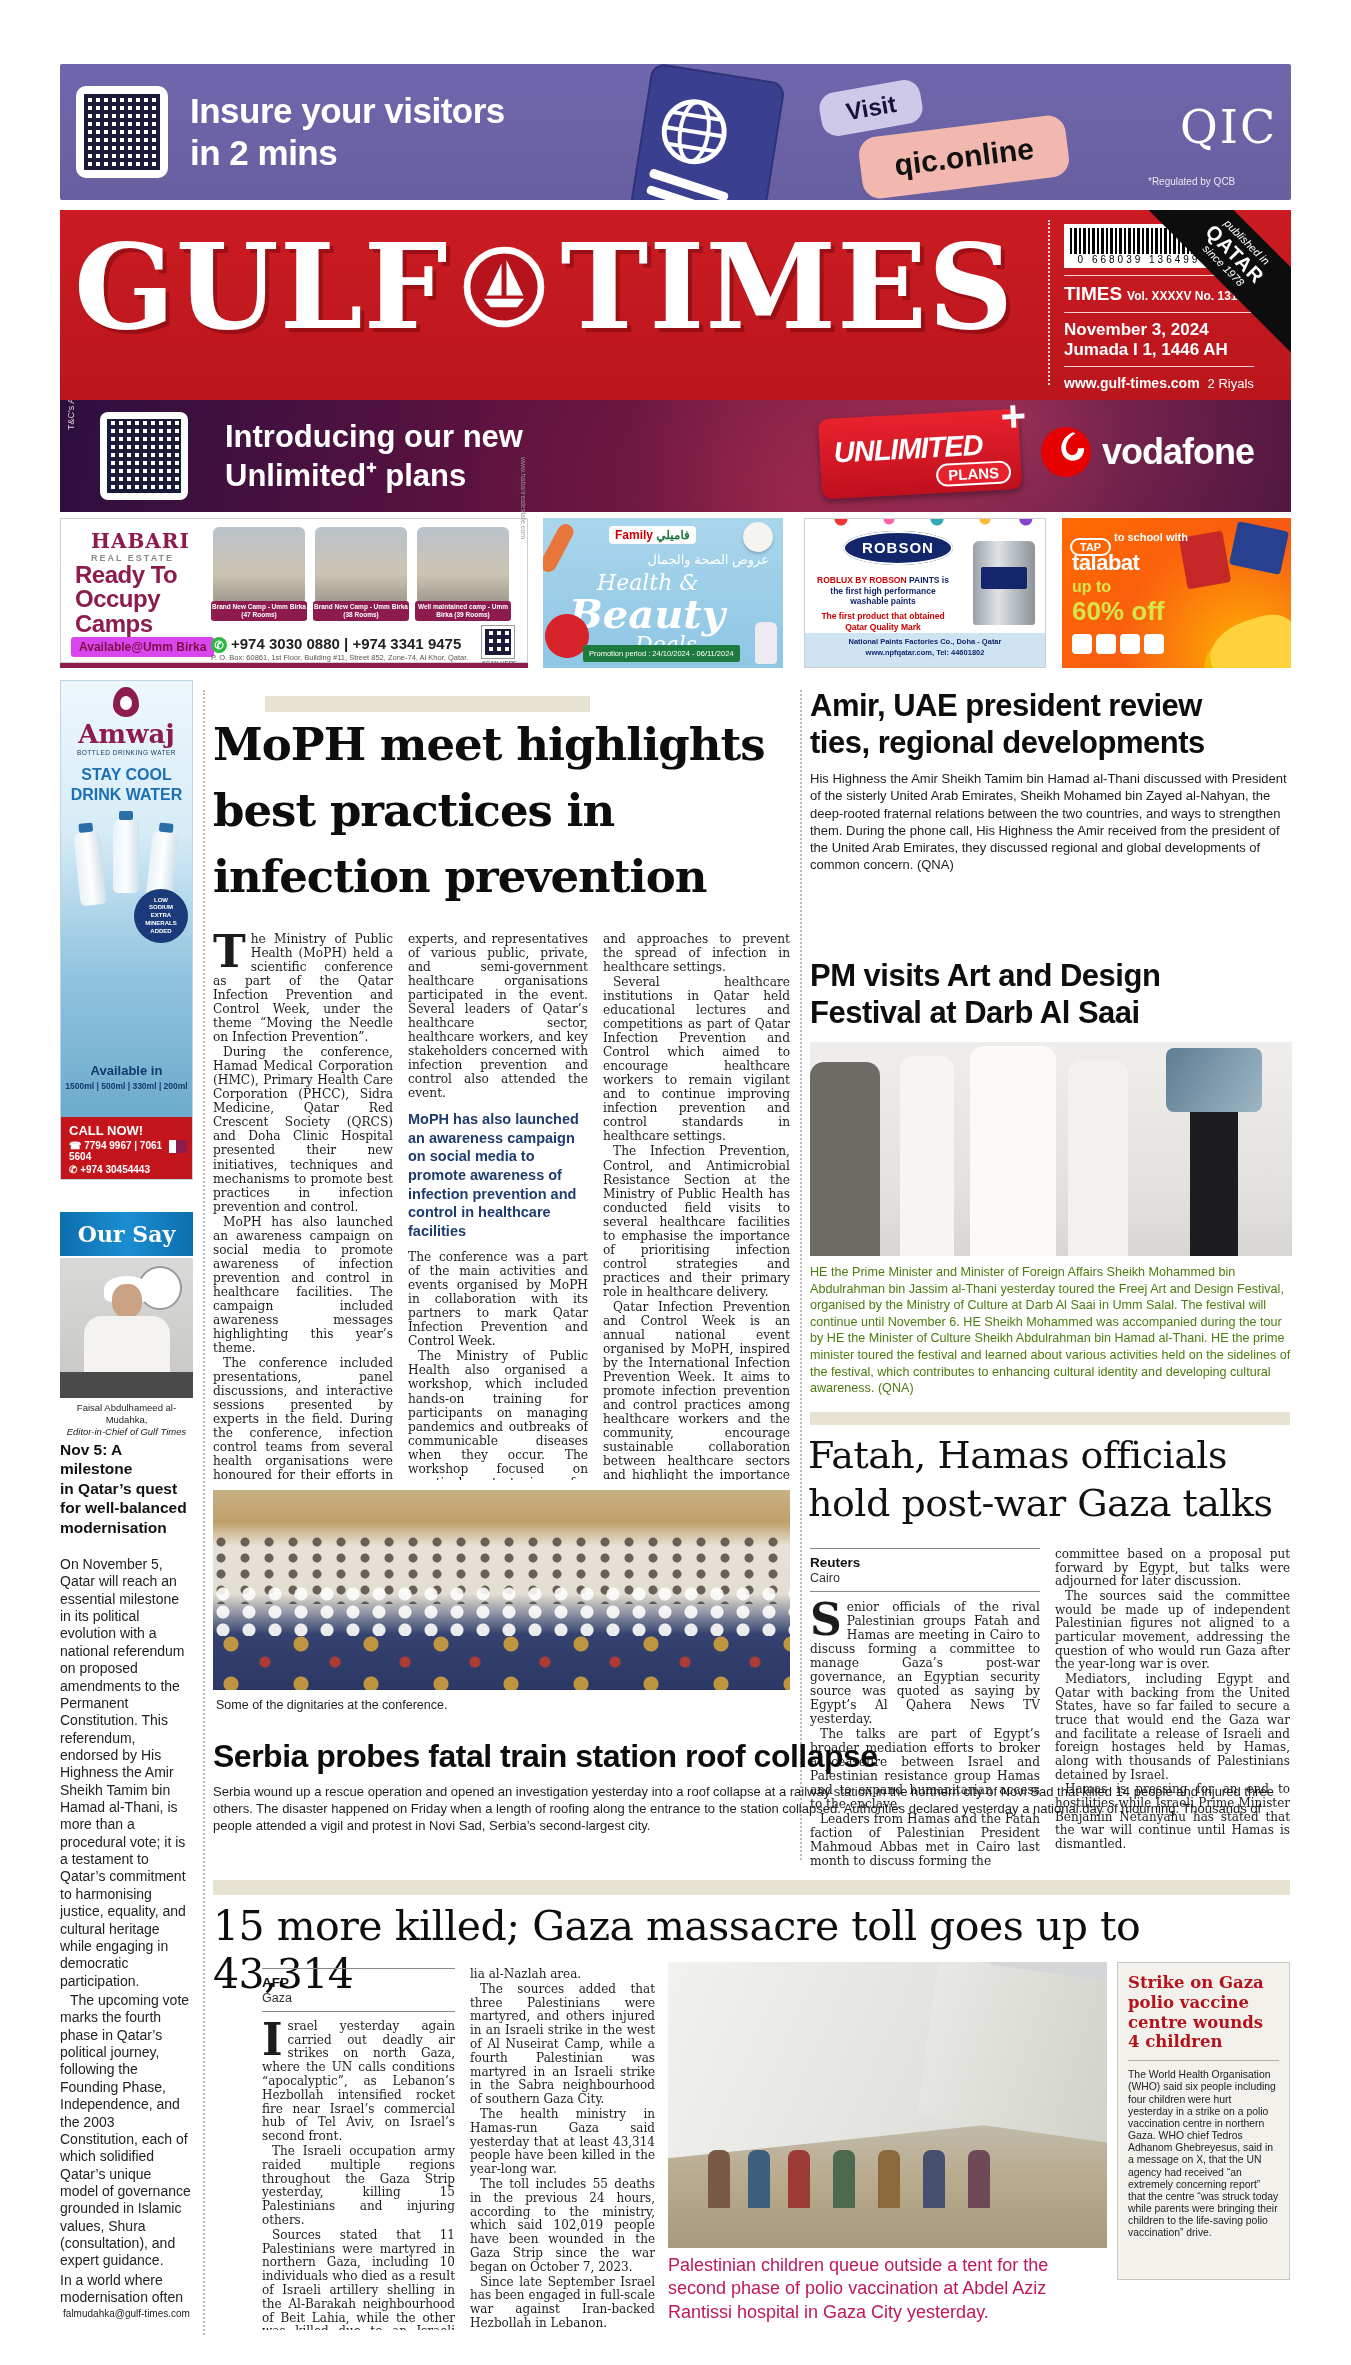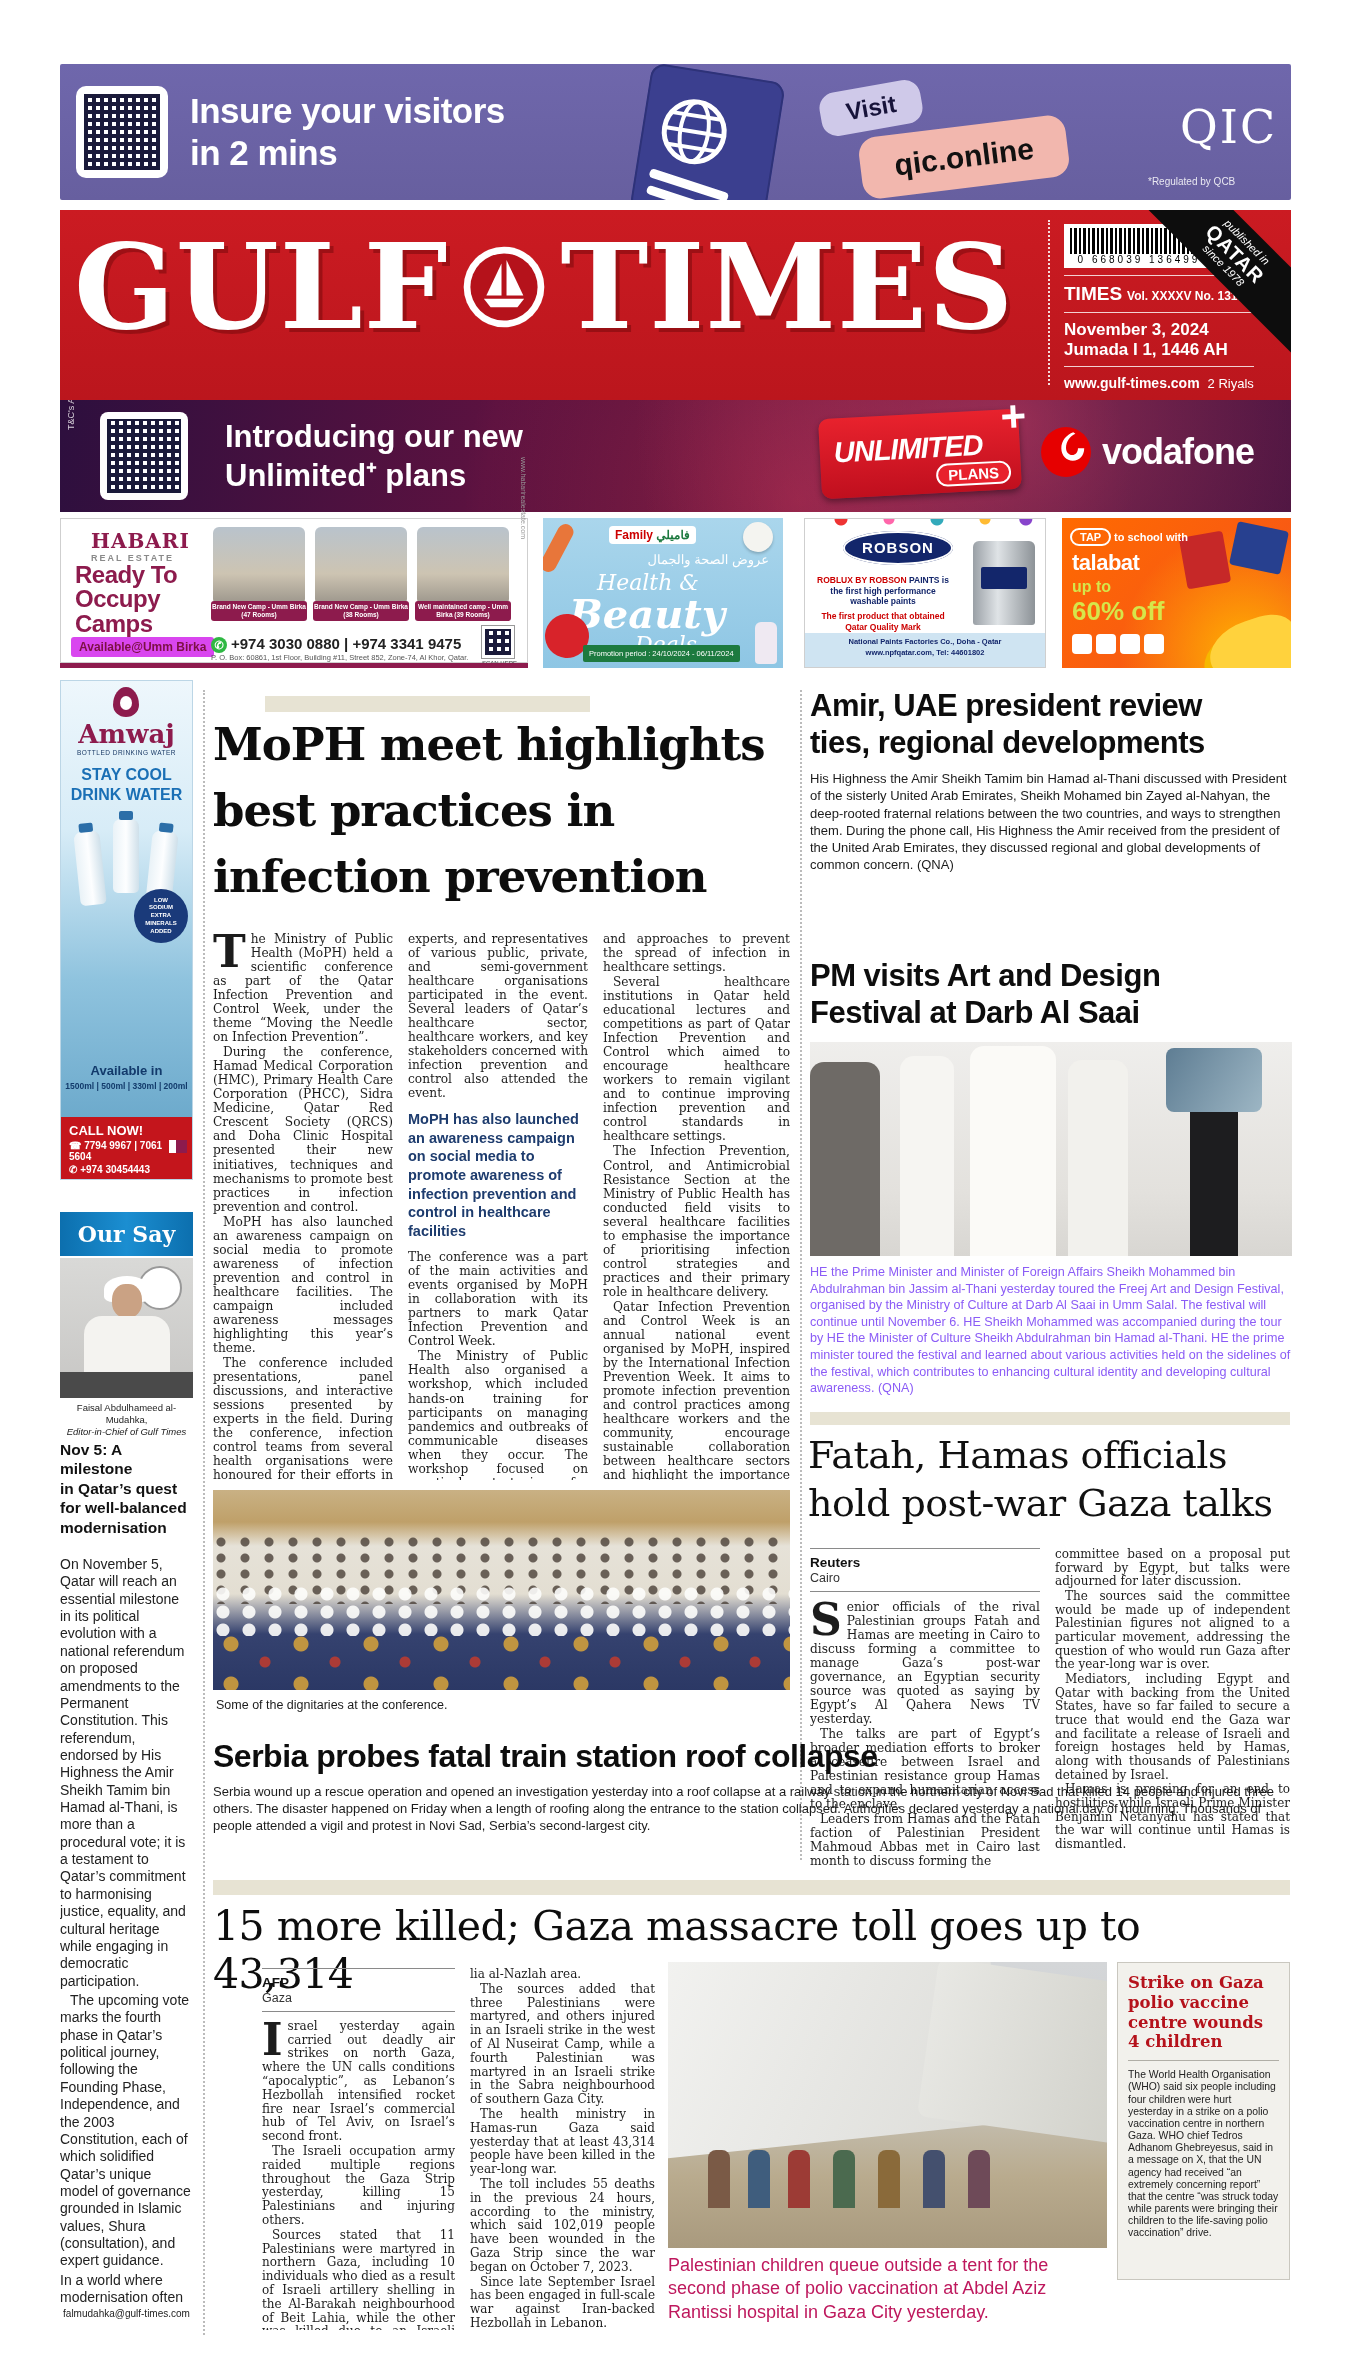--- a/index.html
+++ b/index.html
@@ -118,21 +118,21 @@
   .rob-foot{position:absolute;left:0;bottom:0;width:100%;height:34px;background:#cfe4f2;color:#13266b;
       font-size:7.5px;font-weight:bold;text-align:center;padding-top:4px;box-sizing:border-box;line-height:1.4;}
   .rob-splash{position:absolute;left:0;top:0;width:100%;height:14px;
       background:radial-gradient(circle at 15% 0,#e33 0 6px,transparent 7px),
                  radial-gradient(circle at 35% 0,#f6a 0 5px,transparent 6px),
                  radial-gradient(circle at 55% 0,#3ab 0 6px,transparent 7px),
                  radial-gradient(circle at 75% 0,#fb3 0 5px,transparent 6px),
                  radial-gradient(circle at 92% 0,#84c 0 6px,transparent 7px);}
 
   .talabat{left:1062px;top:518px;width:229px;height:150px;background:radial-gradient(circle at 80% 90%,#ffb100,transparent 55%),linear-gradient(135deg,#ff6a00,#f4511e);overflow:hidden;color:#fff;}
-  .tal-tap{position:absolute;left:8px;top:10px;border:2px solid #fff;border-radius:12px;font-size:11px;font-weight:bold;padding:1px 8px;}
+  .tal-tap{position:absolute;left:8px;top:20px;border:2px solid #fff;border-radius:12px;font-size:11px;font-weight:bold;padding:1px 8px;}
   .tal-tag{position:absolute;left:52px;top:13px;font-size:11px;font-weight:bold;}
   .tal-brand{position:absolute;left:10px;top:32px;font-size:22px;font-weight:bold;letter-spacing:-.5px;}
   .tal-upto{position:absolute;left:10px;top:60px;font-size:16px;font-weight:bold;color:#d6e64a;}
   .tal-offer{position:absolute;left:10px;top:78px;font-size:26px;font-weight:bold;color:#d6e64a;}
   .tal-logos{position:absolute;left:10px;top:116px;display:flex;gap:4px;}
   .tal-logos span{width:20px;height:20px;background:#fff;border-radius:4px;}
   .tal-banana{position:absolute;right:-8px;bottom:-12px;width:90px;height:60px;background:#ffd23d;
       border-radius:60% 40% 10% 60%;transform:rotate(-18deg);box-shadow:-8px 6px 0 #f6b800;}
   .tal-box{position:absolute;right:6px;top:8px;width:52px;height:44px;background:#27408f;border-radius:4px;transform:rotate(12deg);}
   .tal-box2{position:absolute;right:64px;top:16px;width:44px;height:52px;background:#c62828;border-radius:4px;transform:rotate(-10deg);}
@@ -187,21 +187,21 @@
   .pullquote{color:#1e3c6e;font-family:"Liberation Sans",sans-serif;font-weight:bold;font-size:14.5px;
      line-height:1.28;margin:10px 0 10px;}
 
   
   .sansHead{font-weight:bold;color:#0d0d0d;letter-spacing:-.5px;white-space:pre-line;}
   .amir-headline{left:810px;top:688px;width:482px;font-size:31px;line-height:1.18;}
   .amir-body{left:810px;top:770px;width:482px;font-size:13px;line-height:1.33;color:#1c1c1c;}
   .pm-headline{left:810px;top:958px;width:482px;font-size:31px;line-height:1.18;}
   .pm-photo{left:810px;top:1042px;width:482px;height:214px;background:linear-gradient(180deg,#efeeec 0%,#e3e1dd 70%,#d8d6d2 100%);overflow:hidden;}
   .fig{position:absolute;border-radius:14px 14px 0 0;}
-  .pm-caption{left:810px;top:1264px;width:482px;font-size:12.6px;line-height:1.32;color:#8b5cf6;}
+  .pm-caption{left:810px;top:1264px;width:482px;font-size:12.6px;line-height:1.32;color:#4d7c0f;}
 
   
   .fatah-kicker{left:810px;top:1412px;width:480px;height:13px;}
   .fatah-headline{left:808px;top:1432px;width:484px;font-family:"DejaVu Serif",serif;font-size:38px;
      line-height:1.25;color:#111;white-space:pre-line;letter-spacing:-.5px;}
   .byline{border-top:1px solid #8a8a8a;border-bottom:1px solid #8a8a8a;padding:6px 0;margin-bottom:8px;
      font-family:"Liberation Sans",sans-serif;}
   .byline .ag{font-weight:bold;font-size:13.5px;color:#111;}
   .byline .loc{font-size:12.5px;color:#333;}
   .fatah-col1{left:810px;top:1548px;width:230px;height:322px;}

